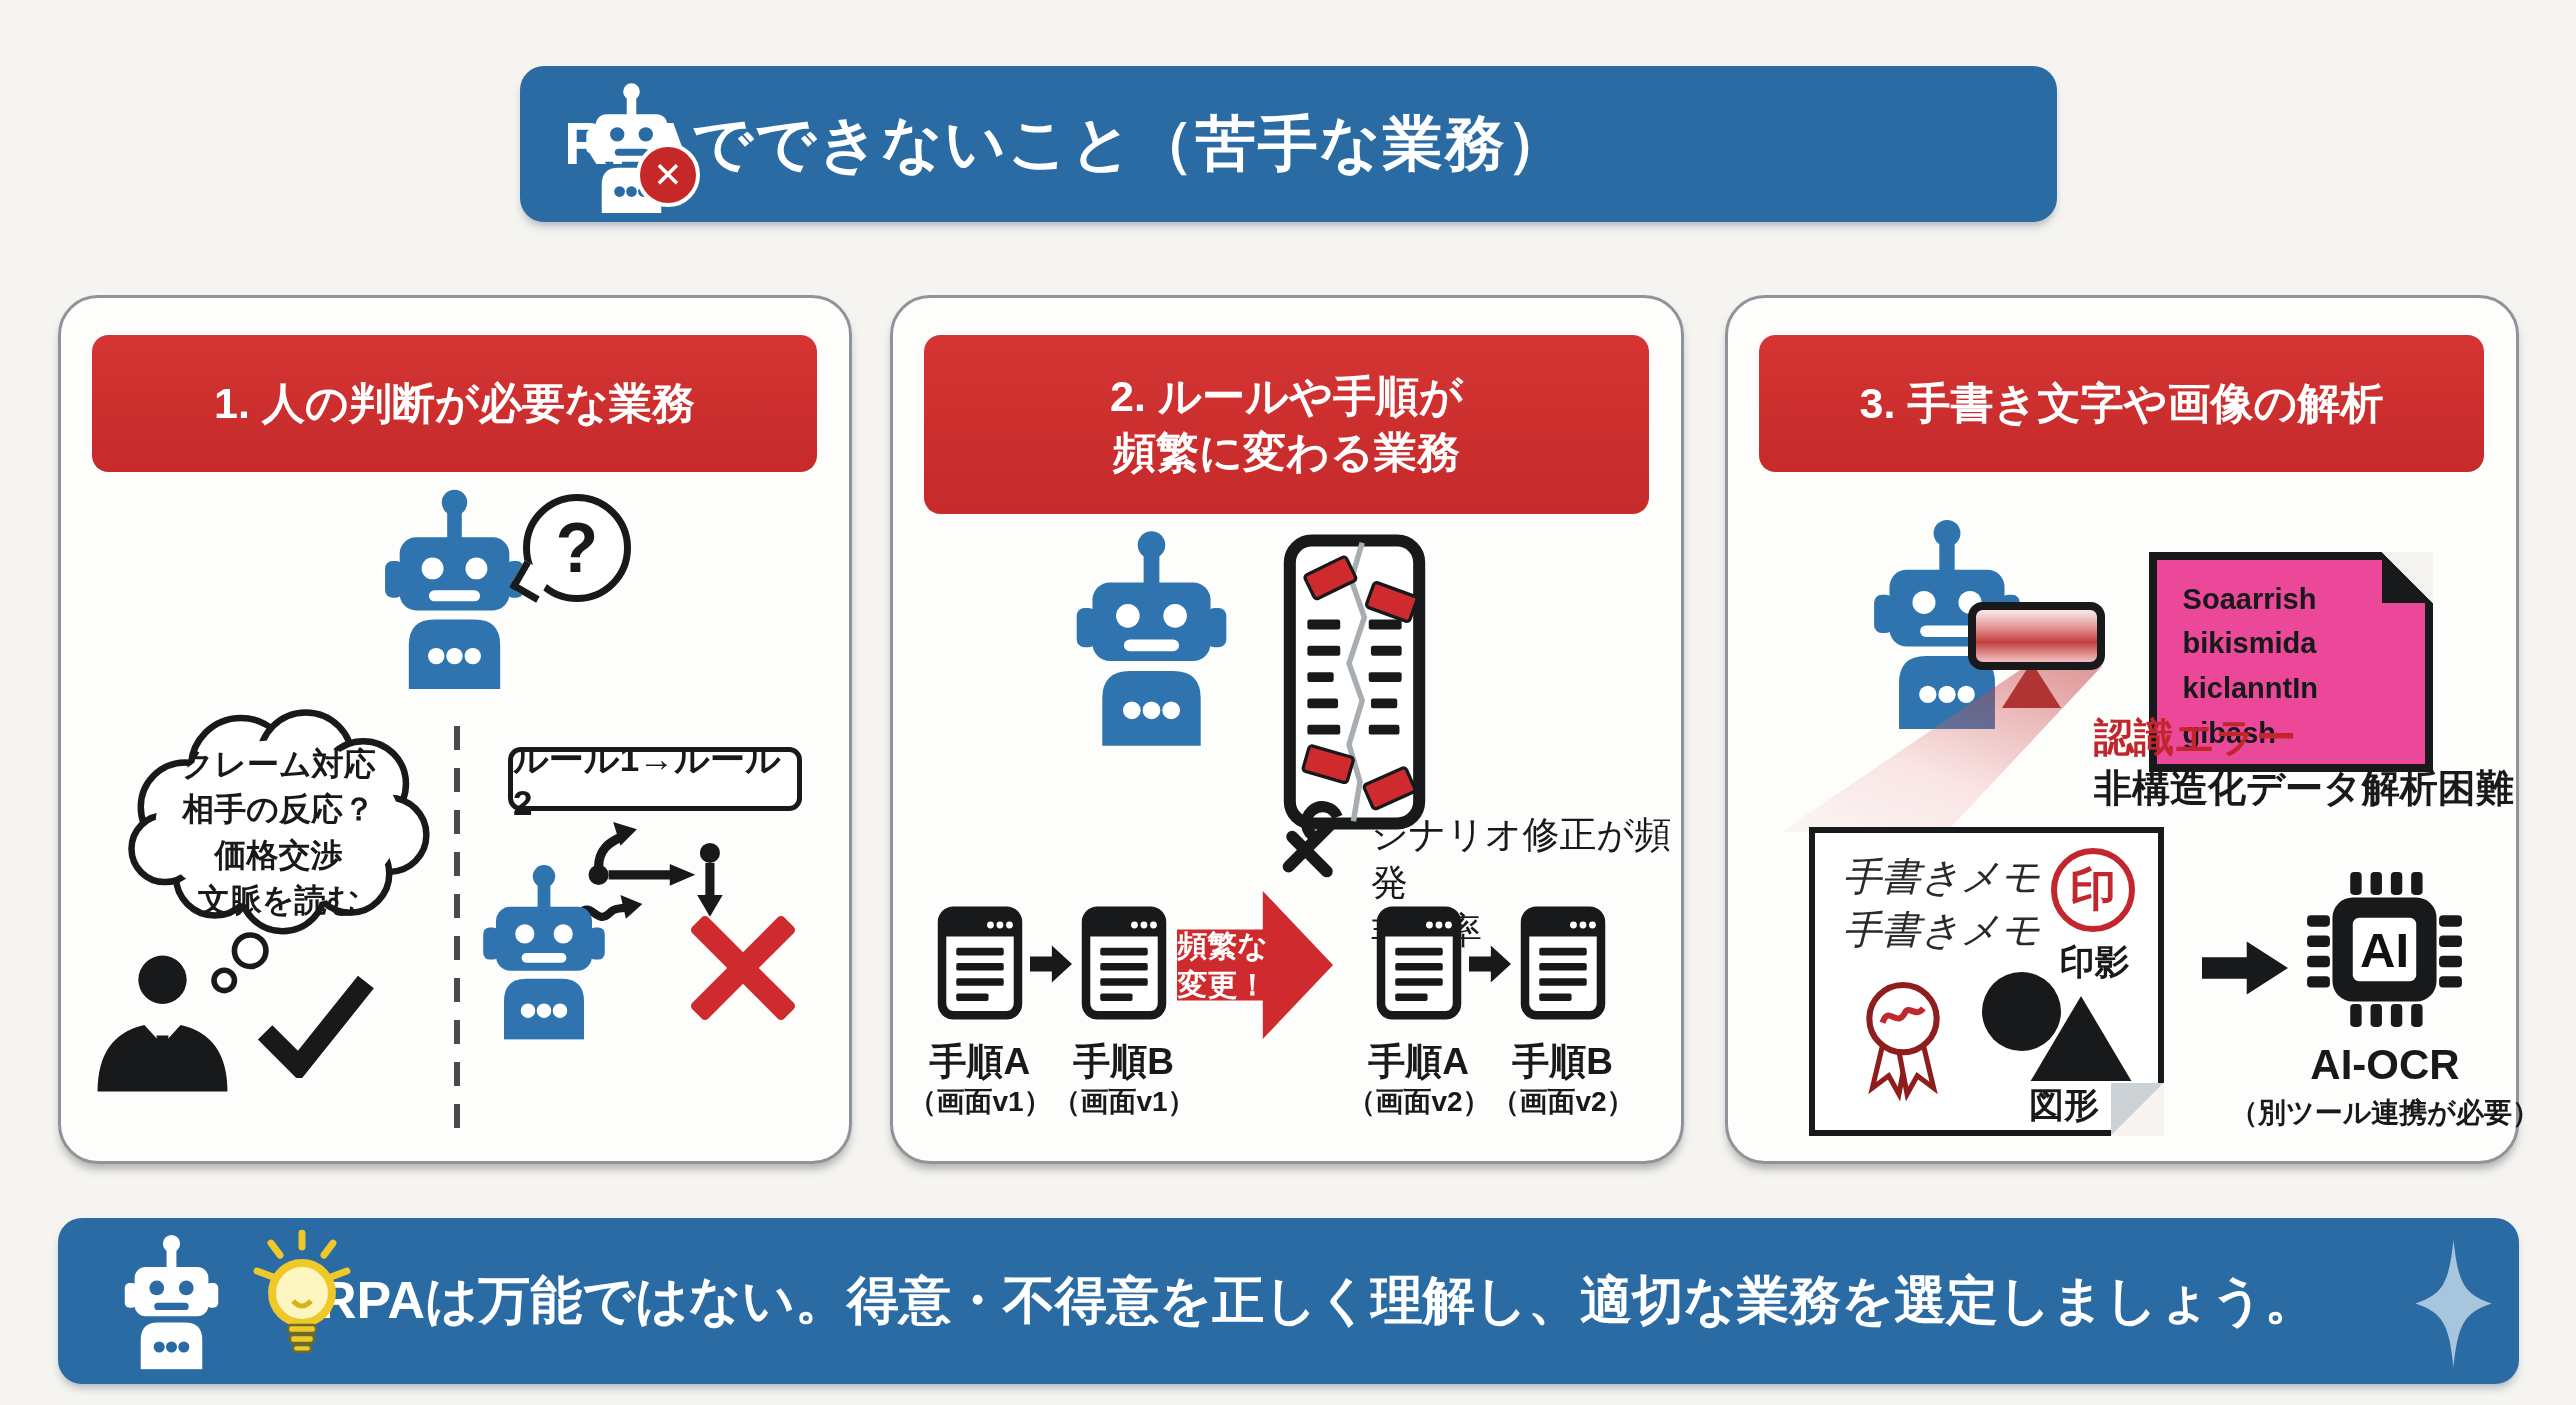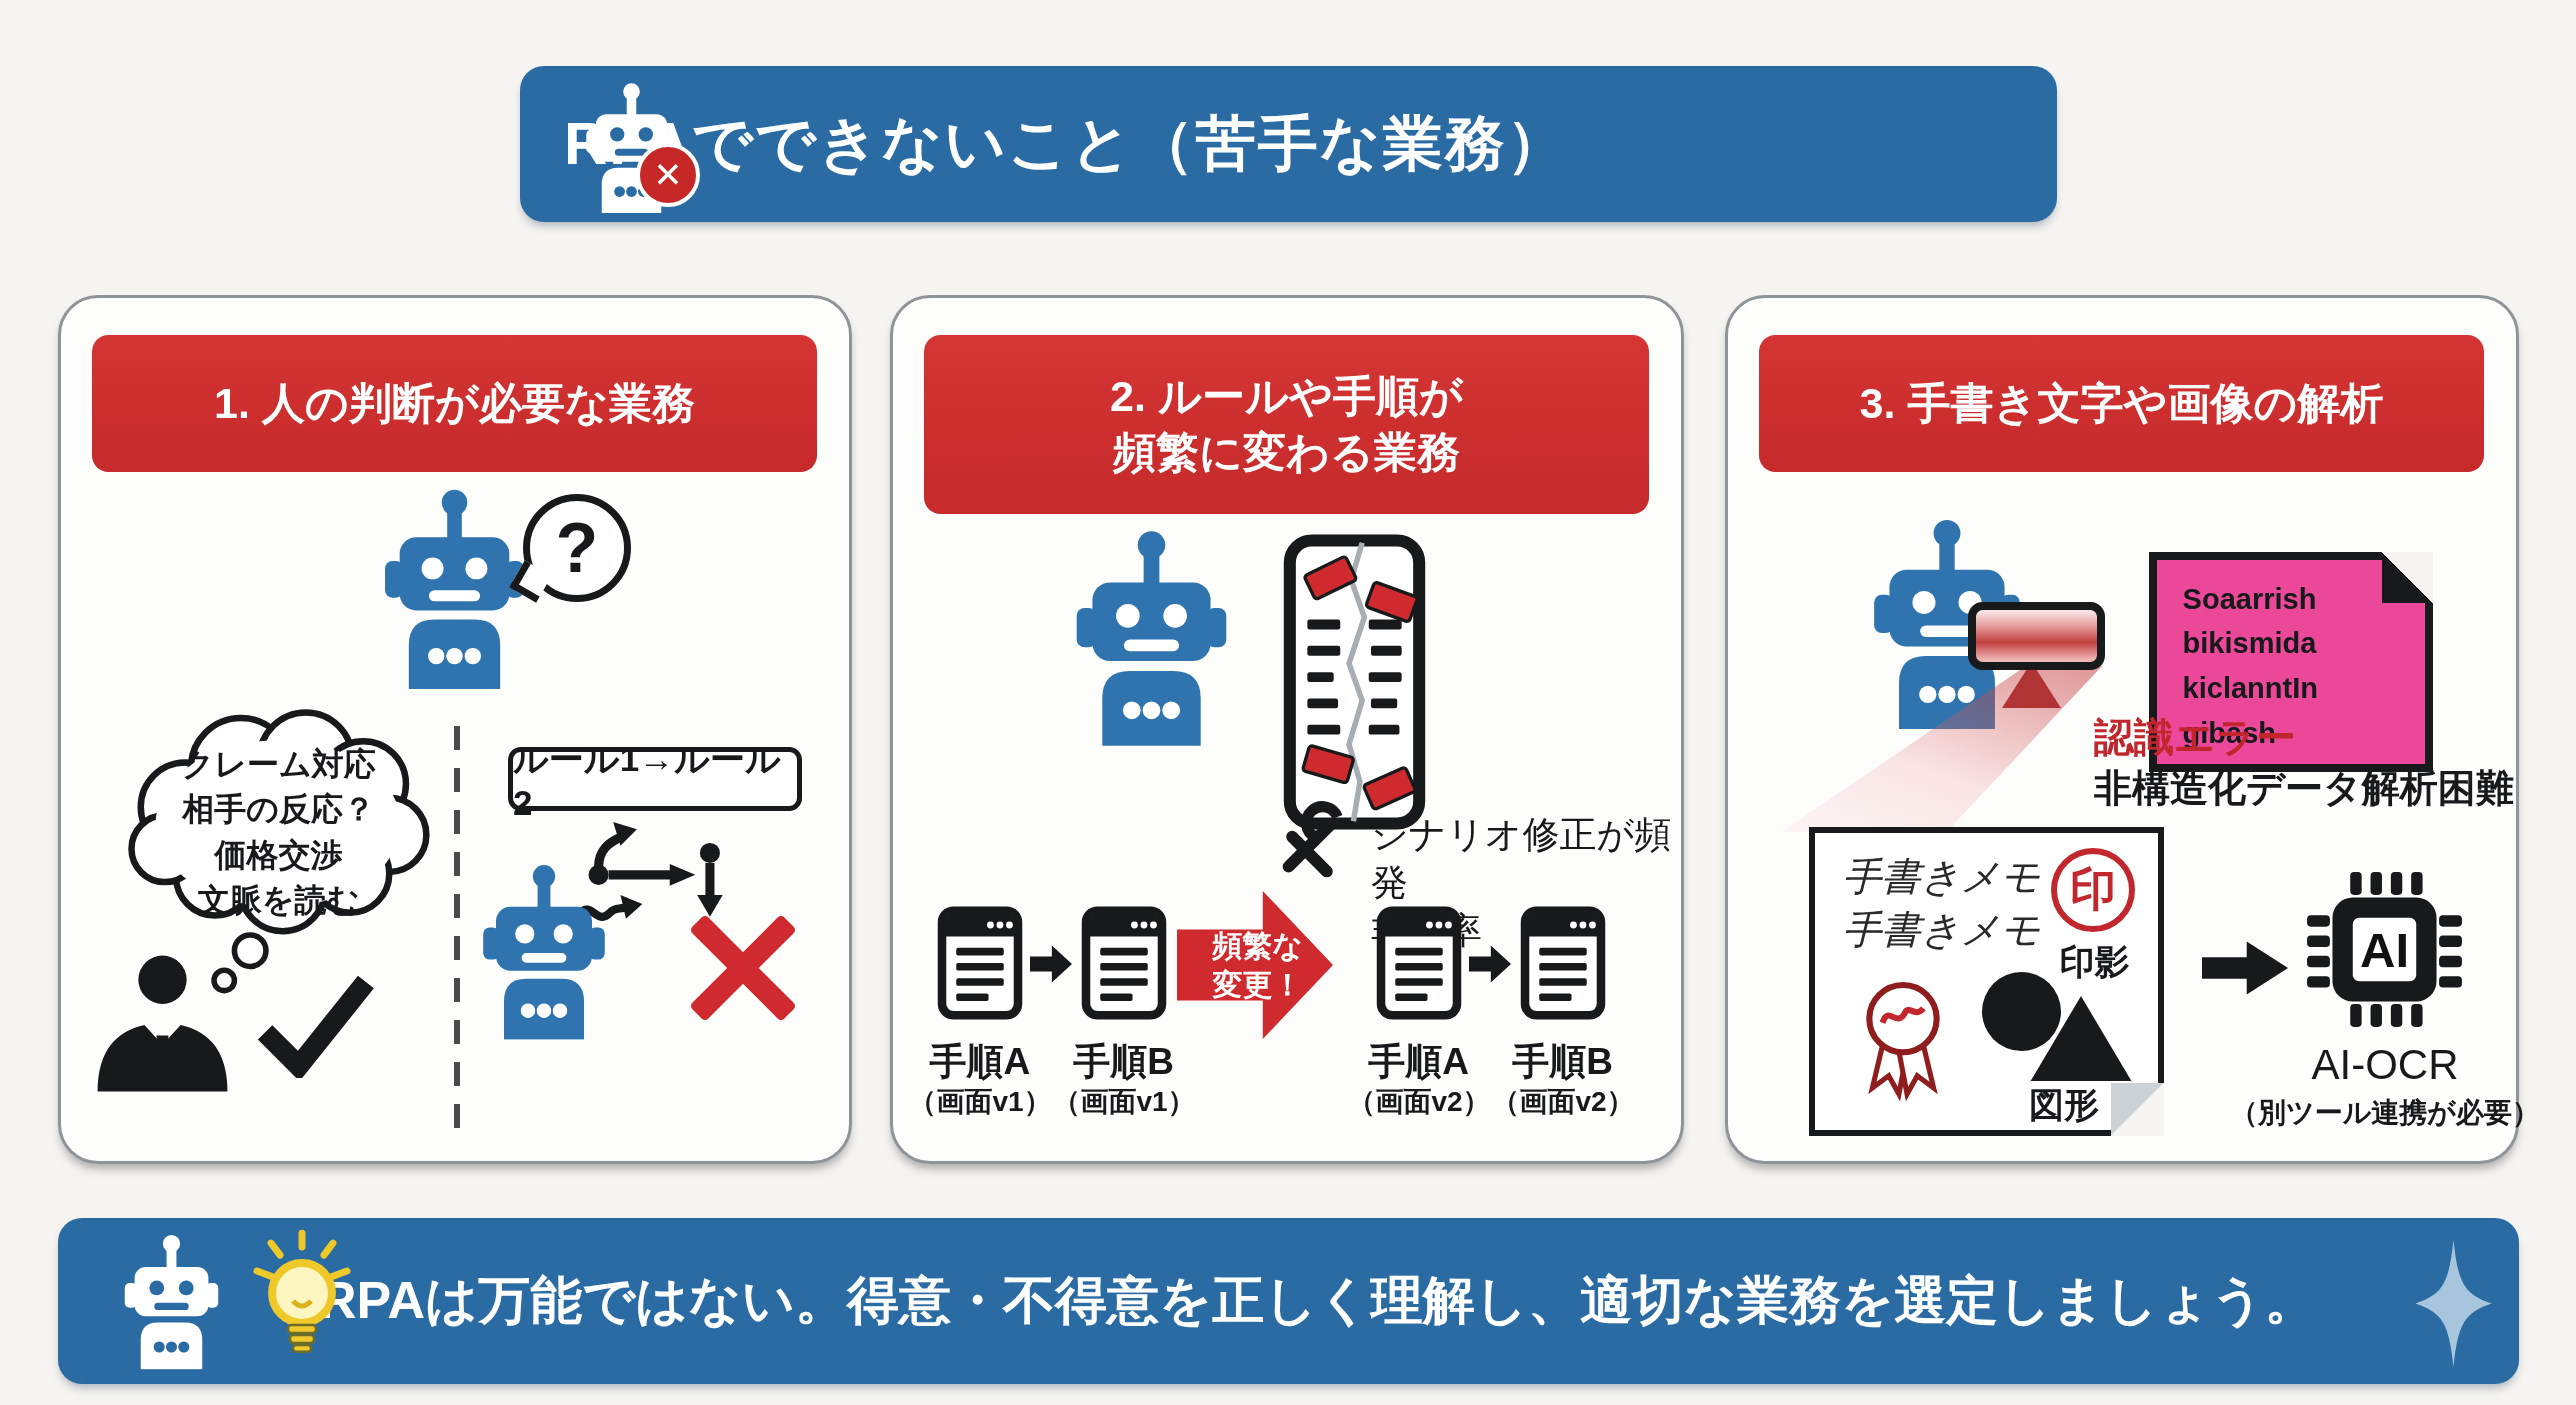--- a/index.html
+++ b/index.html
@@ -70,21 +70,21 @@
   .flow-icon{position:absolute;top:608px;width:86px;height:114px;}
   .fi1{left:44px;} .fi2{left:188px;} .fi3{left:483px;} .fi4{left:627px;}
   .arrow-black{position:absolute;background:#17191b;
        clip-path:polygon(0 32%,52% 32%,52% 6%,100% 50%,52% 94%,52% 68%,0 68%);}
   .p2-a1{left:137px;top:645px;width:42px;height:42px;}
   .p2-a2{left:576px;top:645px;width:42px;height:42px;}
   .p2-redarrow{position:absolute;left:284px;top:593px;width:156px;height:148px;background:#cf2a2e;
        clip-path:polygon(0 26%,55% 26%,55% 0,100% 50%,55% 100%,55% 74%,0 74%);}
   .p2-redarrow-text{position:absolute;left:284px;top:593px;width:91px;height:148px;display:flex;
        flex-direction:column;align-items:center;justify-content:center;color:#fff;
-       font-size:30px;font-weight:700;line-height:1.3;z-index:2;padding-left:35px;}
+       font-size:30px;font-weight:700;line-height:1.3;z-index:2;}
   .flow-label{position:absolute;width:137px;text-align:center;font-size:37px;font-weight:700;top:739px;}
   .flow-sub{position:absolute;width:156px;text-align:center;font-size:28px;font-weight:700;top:785px;}
   .fl1{left:18.3px;} .fl2{left:162px;} .fl3{left:457px;} .fl4{left:601px;}
   .fs1{left:9.1px;} .fs2{left:153px;} .fs3{left:448px;} .fs4{left:592px;}
 
   
   .p3-robot{position:absolute;left:123px;top:220px;width:192px;height:211px;}
   .p3-scanner{position:absolute;left:240px;top:304px;width:137px;height:68px;border:8.2px solid #17191b;
       border-radius:14.6px;box-sizing:border-box;
       background:linear-gradient(180deg,#f8e3e3 4%,#e08888 38%,#c24040 62%,#efb6b6 96%);}
@@ -116,21 +116,21 @@
   .p3-ribbon{position:absolute;left:37px;top:137px;width:102px;height:135px;}
   .p3-shape-circle{position:absolute;left:167px;top:139px;width:79px;height:79px;border-radius:50%;background:#17191b;}
   .p3-shape-tri{position:absolute;left:215px;top:163px;width:102px;height:86px;background:#17191b;
       clip-path:polygon(50% 0,100% 100%,0 100%);border:0;outline:5.5px solid #fff;outline-offset:-1.8px;}
   .p3-shapes-label{position:absolute;left:194px;top:249px;width:110px;text-align:center;
       font-size:35px;font-weight:700;}
   .p3-arrow{left:474px;top:640px;width:86px;height:60px;}
   .p3-chip{position:absolute;left:574px;top:569px;width:165px;height:165px;}
   .p3-chip-label{position:absolute;left:574px;top:569px;width:165px;height:165px;display:flex;
       align-items:center;justify-content:center;font-size:49px;font-weight:800;color:#111;}
-  .p3-ocr{position:absolute;left:561px;top:743px;width:192px;text-align:center;font-size:42px;font-weight:400;}
+  .p3-ocr{position:absolute;left:561px;top:743px;width:192px;text-align:center;font-size:42px;font-weight:700;}
   .p3-ocrnote{position:absolute;left:494px;top:796px;width:326px;text-align:center;font-size:28px;font-weight:700;}
 </style>
 </head>
 <body>
 
 <svg width="0" height="0" style="position:absolute">
   <defs>
     <symbol id="sym-robot" viewBox="0 0 100 110">
       <circle cx="50" cy="8" r="7"></circle>
       <rect x="46" y="12" width="8" height="18"></rect>

